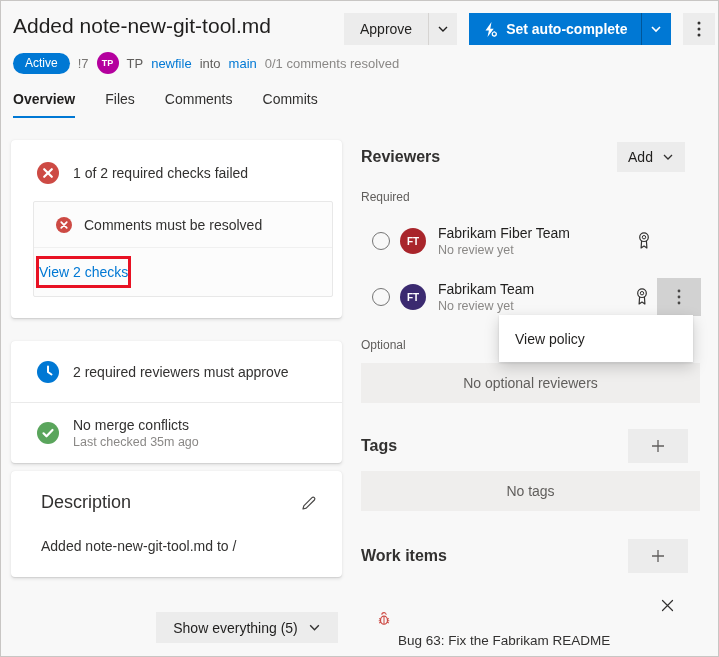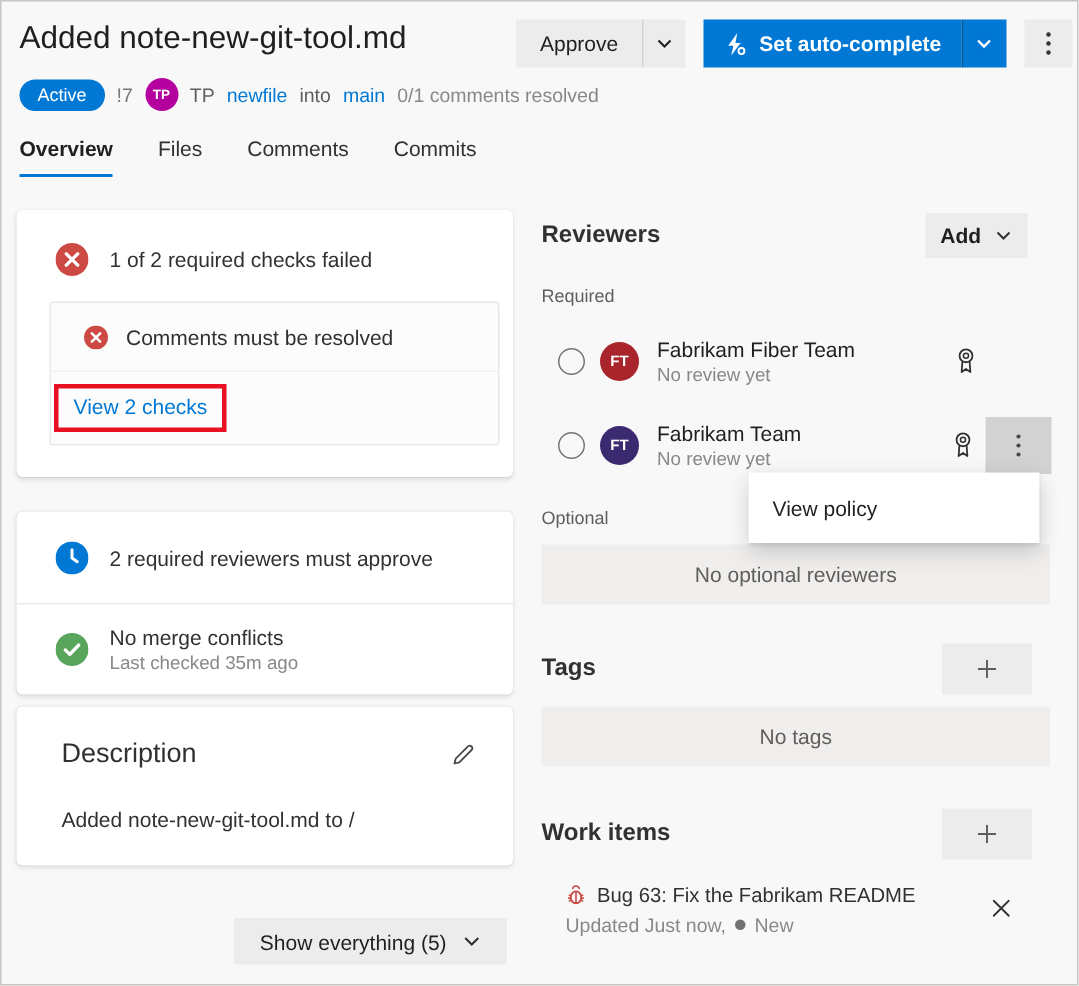--- a/index.html
+++ b/index.html
@@ -40,21 +40,21 @@
   
   .card { position:absolute; left:10px; width:331px; background:#fff; border-radius:4px;
           box-shadow:0 1.6px 3.6px rgba(0,0,0,.1), 0 .3px .9px rgba(0,0,0,.08); }
   #card-checks { top:139px; height:178px; }
   .check-sum { display:flex; align-items:center; gap:14px; margin:22px 0 0 26px;
                font-size:14px; color:#323130; }
   .sub-box { margin:17px 9px 0 22px; border:1px solid #e8e8e8; border-radius:2px; background:#fcfcfc; }
   .sub-row1 { display:flex; align-items:center; gap:12px; height:46px; padding-left:22px;
               border-bottom:1px solid #f0f0f0; font-size:14px; color:#323130; }
   .sub-row2 { height:48px; display:flex; align-items:center; padding-left:2px; }
-  .annotation-box { border:3px solid #e81123; padding:4px 10px; }
+  .annotation-box { border:3px solid #e81123; padding:4px 0; }
   .annotation-box a { font-size:14px; }
 
   #card-approvals { top:340px; height:122px; }
   .req-row { display:flex; align-items:center; gap:14px; height:61px; padding-left:26px;
              font-size:14px; color:#323130; }
   .req-row.second { border-top:1px solid #eaeaea; height:60px; }
   .two-line .sub { font-size:12.5px; color:#8a8886; margin-top:2px; }
 
   #card-desc { top:470px; height:106px; padding:21px 24px 0 30px; }
   .desc-head { display:flex; justify-content:space-between; align-items:center;
@@ -67,21 +67,21 @@
                      font-size:14px; color:#201f1e; font-family:"Liberation Sans",sans-serif; }
 
   
   .right { position:absolute; left:360px; top:140px; width:340px; height:500px; }
   .sec-head { position:absolute; left:0; right:0; display:flex; align-items:center;
               justify-content:space-between; }
   .sec-title { font-size:16px; font-weight:700; color:#323130; }
   .btn-gray { background:#ececec; border:none; cursor:pointer; display:flex; align-items:center;
               justify-content:center; gap:9px; font-size:14px; color:#201f1e;
               font-family:"Liberation Sans",sans-serif; }
-  #add-btn { width:68px; height:30px; margin-right:16px;font-weight:bold; }
+  #add-btn { width:68px; height:30px; margin-right:16px; }
   .plus-btn { width:60px; height:34px; margin-right:13px; }
 
   .small-label { position:absolute; font-size:12px; color:#605e5c; }
   .rev-row { position:absolute; left:0; right:0; height:38px; display:flex; align-items:center; }
   .radio { width:18px; height:18px; border:1px solid #757575; border-radius:50%;
            margin-left:11px; background:transparent; cursor:pointer; flex:none; }
   .avatar-md { width:26px; height:26px; border-radius:50%; color:#fff; font-size:10px; font-weight:700;
                display:flex; align-items:center; justify-content:center; margin-left:10px; flex:none; }
   .avatar-red { background:#a9252b; }
   .avatar-purple { background:#3b2a70; }
@@ -97,21 +97,21 @@
   .menu { position:absolute; top:174px; left:138px; width:194px; height:47px; background:#fff;
           box-shadow:0 1px 2px rgba(0,0,0,.12), 0 5px 14px rgba(0,0,0,.18); z-index:5;
           display:flex; align-items:center; padding-left:16px; font-size:14px; color:#201f1e;
           cursor:pointer; }
 
   .empty-bar { position:absolute; left:0; right:1px; height:40px; background:#efeeed;
                display:flex; align-items:center; justify-content:center; font-size:14px; color:#605e5c; }
 
   .work-row { position:absolute; left:0; right:0; top:448px; height:44px; padding-left:16px; }
   .work-line1 { display:flex; align-items:center; gap:7px; }
-  .work-title { font-size:13.5px; color:#323130; }
+  .work-title { font-size:13.5px; color:#323130;margin-top:44px; }
   .work-line2 { display:flex; align-items:center; gap:6px; margin-top:5px; font-size:13px; color:#8a8886; }
   .state-dot { width:7px; height:7px; border-radius:50%; background:#737271; display:inline-block; }
   .close-btn { position:absolute; right:24px; top:6px; width:20px; height:20px; background:none;
                border:none; cursor:pointer; display:flex; align-items:center; justify-content:center; }
 </style>
 </head>
 <body>
 
 <div class="page">
 

